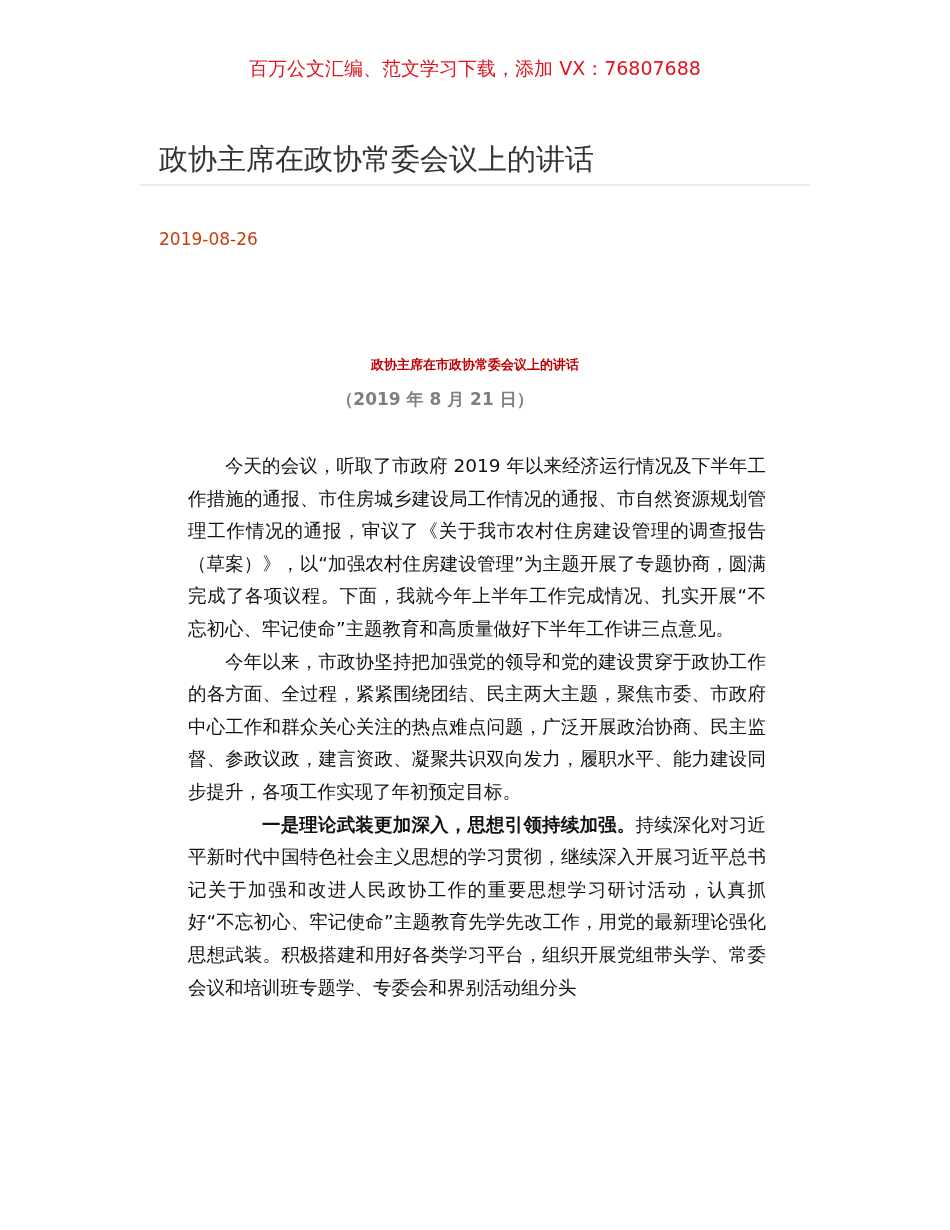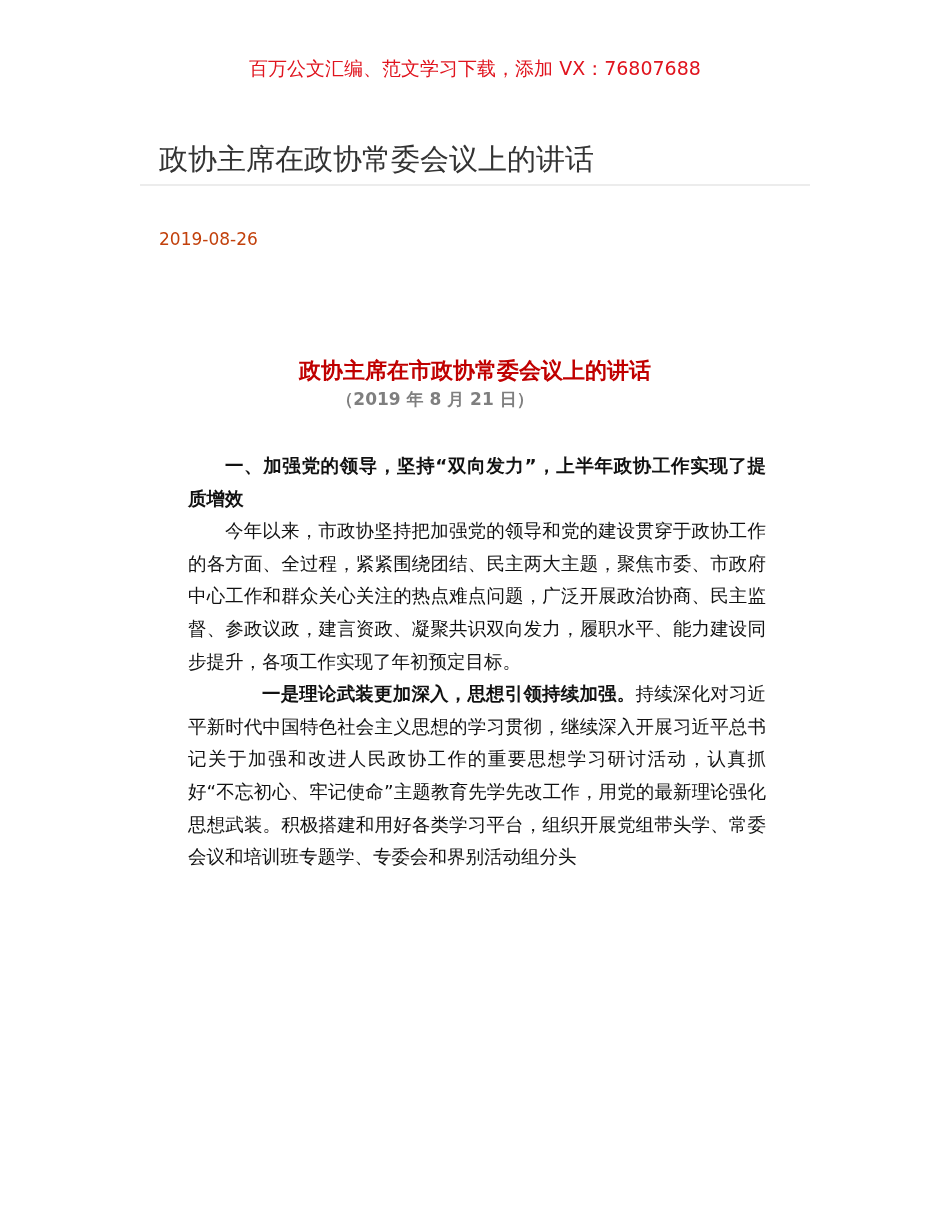--- a/index.html
+++ b/index.html
@@ -46,21 +46,21 @@
       left: 159px;
       font-size: 17px;
       color: #c2410c;
     }
     .doc-heading {
       position: absolute;
       top: 356px;
       left: 0;
       width: 950px;
       text-align: center;
-      font-size: 22px;
+      font-size: 13px;
       font-weight: bold;
       color: #c00000;
     }
     .doc-date {
       position: absolute;
       top: 388px;
       left: 0;
       width: 870px;
       text-align: center;
       font-size: 17px;
@@ -97,16 +97,16 @@
 <div class="banner">百万公文汇编、范文学习下载，添加 VX：76807688</div>
 
 <div class="article-title">政协主席在政协常委会议上的讲话</div>
 <div class="divider"></div>
 <div class="date">2019-08-26</div>
 
 <div class="doc-heading">政协主席在市政协常委会议上的讲话</div>
 <div class="doc-date">（2019 年 8 月 21 日）</div>
 
 <div class="body-text">
-  <p class="section">一、加强党的领导，坚持“双向发力”，上半年政协工作实现了提质增效</p>
+  <p>今天的会议，听取了市政府 2019 年以来经济运行情况及下半年工作措施的通报、市住房城乡建设局工作情况的通报、市自然资源规划管理工作情况的通报，审议了《关于我市农村住房建设管理的调查报告（草案）》，以“加强农村住房建设管理”为主题开展了专题协商，圆满完成了各项议程。下面，我就今年上半年工作完成情况、扎实开展“不忘初心、牢记使命”主题教育和高质量做好下半年工作讲三点意见。</p>
   <p>今年以来，市政协坚持把加强党的领导和党的建设贯穿于政协工作的各方面、全过程，紧紧围绕团结、民主两大主题，聚焦市委、市政府中心工作和群众关心关注的热点难点问题，广泛开展政治协商、民主监督、参政议政，建言资政、凝聚共识双向发力，履职水平、能力建设同步提升，各项工作实现了年初预定目标。</p>
   <p class="subsection"><span class="bold">一是理论武装更加深入，思想引领持续加强。</span><span>持续深化对习近平新时代中国特色社会主义思想的学习贯彻，继续深入开展习近平总书记关于加强和改进人民政协工作的重要思想学习研讨活动，认真抓好“不忘初心、牢记使命”主题教育先学先改工作，用党的最新理论强化思想武装。积极搭建和用好各类学习平台，组织开展党组带头学、常委会议和培训班专题学、专委会和界别活动组分头</span></p>
 </div>
 
 </body></html>

